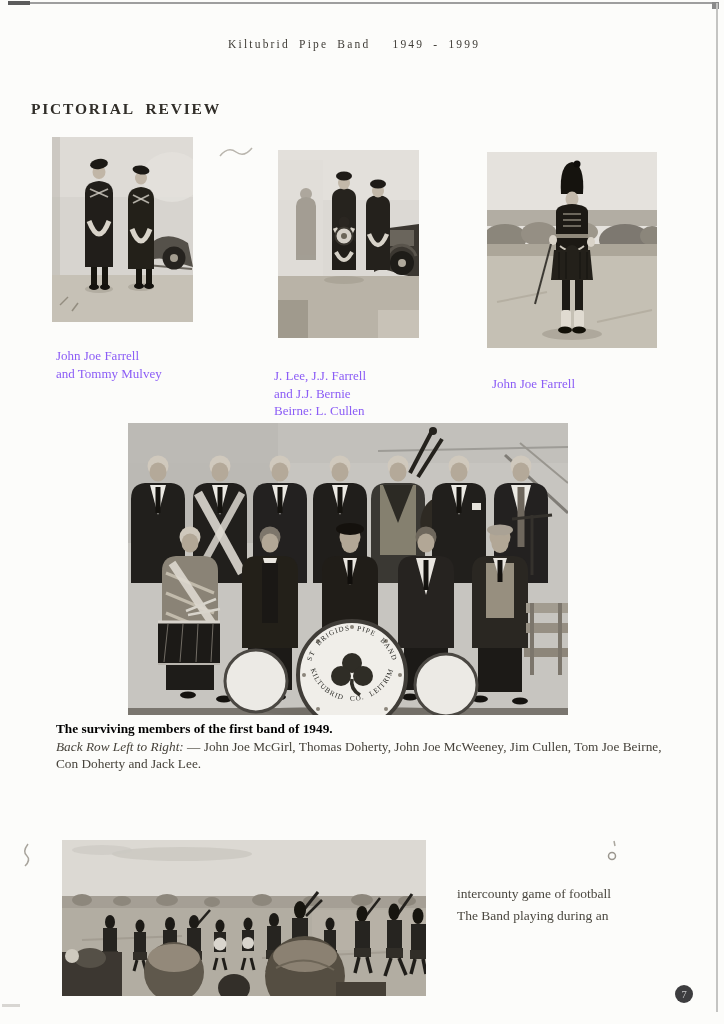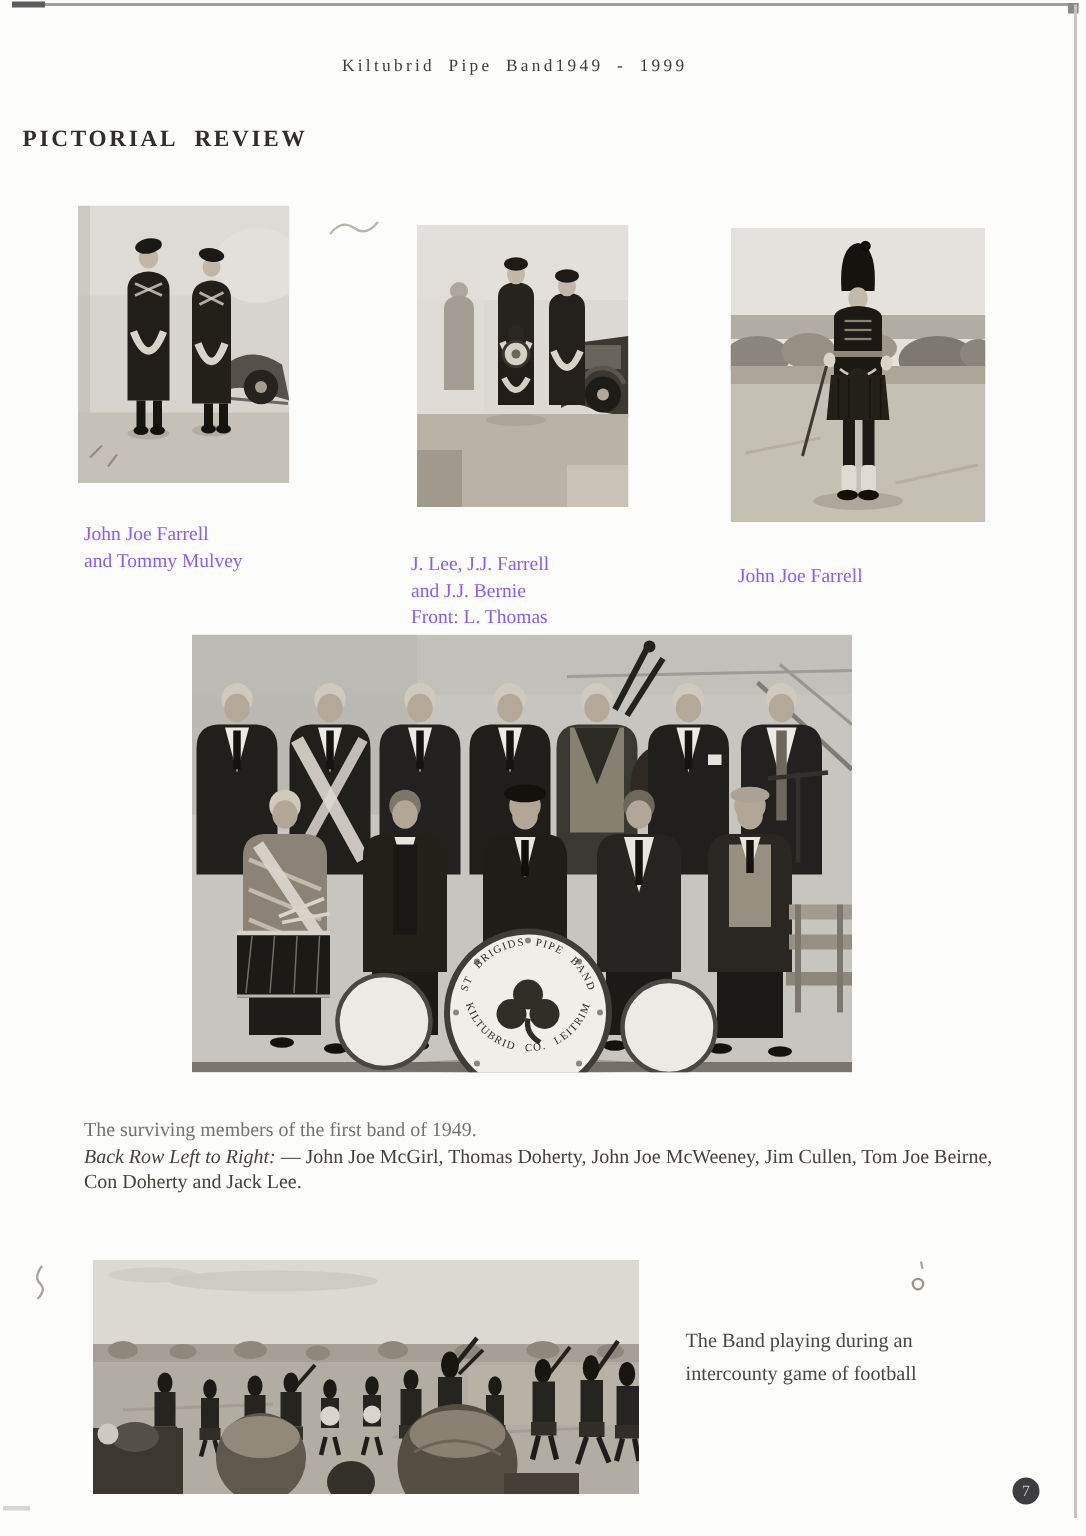--- a/index.html
+++ b/index.html
@@ -8,30 +8,30 @@
   .abs{position:absolute;}
 
   
   .top-rule{left:8px;top:2px;width:711px;height:2px;background:#9e9e9e;}
   .top-rule-cap{left:8px;top:1px;width:22px;height:4px;background:#5c5c5c;}
   .top-rule-corner{left:712px;top:2px;width:7px;height:7px;background:#8a8a8a;}
   .right-rule{left:716px;top:3px;width:2px;height:1009px;background:#c4c4c2;}
   .bottom-dash{left:2px;top:1004px;width:18px;height:3px;background:#d8d6d2;}
 
   .running-header{left:228px;top:38px;font-size:11.5px;letter-spacing:2.2px;word-spacing:4px;color:#3f3c36;white-space:nowrap;}
-  .running-header .years{}
-  .section-title{left:15px;top:84px;font-size:15.5px;font-weight:700;letter-spacing:1.8px;word-spacing:6px;color:#312e29;margin:0;}
+  .running-header .years{margin-left:22px;}
+  .section-title{left:15px;top:84px;font-size:15.5px;font-weight:700;letter-spacing:1.8px;word-spacing:6px;color:#312e29;margin:16px;}
 
   .photo{overflow:hidden;}
   .photo svg{display:block;}
 
   .caption{font-size:13px;line-height:17.5px;color:#8b5cf6;margin-top:21px;}
   .main-caption{left:56px;top:720px;width:618px;font-size:13.3px;line-height:17.7px;color:#46423a;}
   .main-caption p{margin:0;}
-  .main-caption .bold{font-weight:400;color:#737373;margin-top:24px;}
+  .main-caption .bold{font-weight:700;color:#000000;}
   .main-caption .ital{font-style:italic;text-align:right;}
   .bottom-caption{left:457px;top:883px;width:232px;font-size:13.5px;line-height:21.5px;color:#4a473f;}
 
   .page-number{left:675px;top:985px;width:18px;height:18px;border-radius:50%;background:#3d3d3f;
                display:flex;align-items:center;justify-content:center;font-size:10.5px;color:#c9c9c9;}
 </style>
 </head>
 <body>
 
 <div class="page">
@@ -147,21 +147,21 @@
         <path d="M54 120 L54 95 Q54 88 66 88 Q78 88 78 95 L78 120 Z" fill="#211e19"></path>
         <circle cx="66" cy="86" r="8.5" fill="#d6d1c8" stroke="#3a362f" stroke-width="2"></circle>
         <circle cx="66" cy="86" r="3" fill="#6b6558"></circle>
         <path d="M58 102 Q66 118 74 102" stroke="#d5d0c6" stroke-width="4" fill="none"></path>
       </g>
     </svg>
   </div>
   <div class="abs caption" style="left:274px;top:346px;">
     <div>J. Lee, J.J. Farrell</div>
     <div>and J.J. Bernie</div>
-    <div>Front: L. Thomas</div>
+    <div>Beirne: L. Cullen</div>
   </div>
 
   <div class="abs photo" style="left:487px;top:152px;width:170px;height:196px;">
     <svg width="170" height="196" viewBox="0 0 170 196">
       <rect width="170" height="196" fill="#e5e2dd"></rect>
       <rect y="58" width="170" height="16" fill="#b2ada3"></rect>
       <ellipse cx="18" cy="86" rx="22" ry="14" fill="#8b867b"></ellipse>
       <ellipse cx="52" cy="82" rx="18" ry="12" fill="#958f84"></ellipse>
       <ellipse cx="95" cy="80" rx="16" ry="10" fill="#9d978b"></ellipse>
       <ellipse cx="138" cy="88" rx="26" ry="16" fill="#7d7870"></ellipse>
@@ -514,21 +514,21 @@
         <ellipse cx="172" cy="148" rx="16" ry="14" fill="#332f29"></ellipse>
         <circle cx="243" cy="136" r="40" fill="#554e42"></circle>
         <ellipse cx="243" cy="116" rx="32" ry="16" fill="#8b8172"></ellipse>
         <path d="M214 128 Q243 112 272 130" stroke="#6d6557" stroke-width="2" fill="none"></path>
         <rect x="274" y="142" width="50" height="14" fill="#453f36"></rect>
       </g>
     </svg>
   </div>
 
   <div class="abs bottom-caption">
+    <div>intercounty game of football</div>
     <div>The Band playing during an</div>
-    <div>intercounty game of football</div>
   </div>
 
   <div class="abs page-number">
     <span>7</span>
   </div>
 
 </div>
 
 </body></html>

